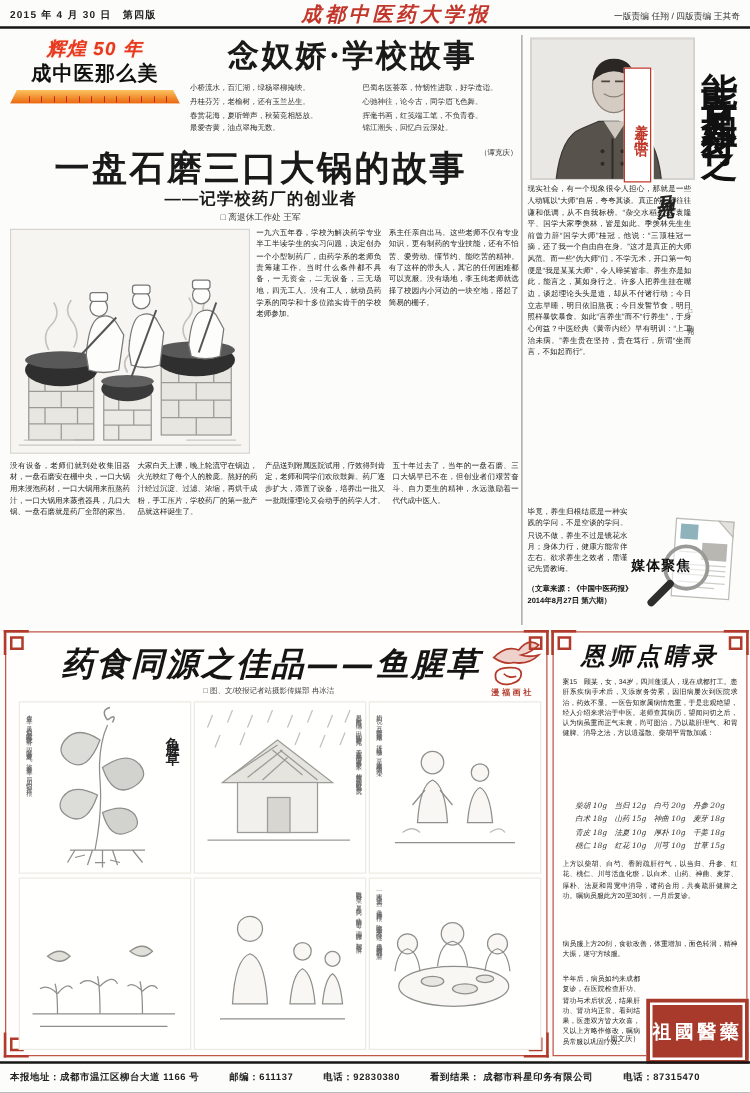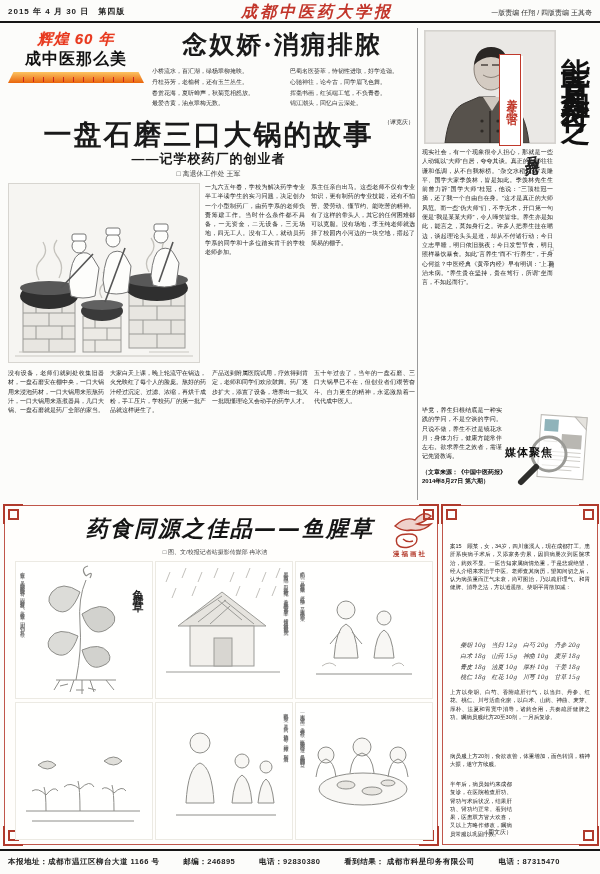--- a/index.html
+++ b/index.html
@@ -52,21 +52,21 @@
   .rbox{border:1px solid #c0564a;background:#fffefc;}
   .corner{position:absolute;width:20px;height:20px;}
   .corner::before{content:"";position:absolute;left:0;top:0;width:18px;height:18px;
         border-top:2px solid #b03a2c;border-left:2px solid #b03a2c;}
   .corner::after{content:"";position:absolute;left:5px;top:5px;width:7px;height:7px;
         border:2px solid #b03a2c;}
   .c-tl{left:-2px;top:-2px;}
   .c-tr{right:-2px;top:-2px;transform:rotate(90deg);}
   .c-br{right:-2px;bottom:-2px;transform:rotate(180deg);}
   .c-bl{left:-2px;bottom:-2px;transform:rotate(270deg);}
-  .herb-title{left:55px;top:8px;width:340px;text-align:center;font-size:22px;font-weight:900;
+  .herb-title{left:44px;top:8px;width:340px;text-align:left;font-size:26px;font-weight:900;
         font-style:italic;font-family:"DejaVu Serif",serif;letter-spacing:2px;color:#151515;white-space:nowrap;}
   .herb-byline{left:60px;top:42px;width:300px;text-align:center;font-size:6px;color:#444;}
   .studio{left:380px;top:44px;width:50px;text-align:center;font-size:6.5px;font-weight:bold;color:#b3392a;letter-spacing:2px;}
   .panel{position:absolute;width:136px;height:136px;border:1px solid #eceae3;background:#fffffe;}
   .vcap{position:absolute;writing-mode:vertical-rl;font-size:5px;line-height:1.7;color:#666;letter-spacing:1px;}
   .plabel{position:absolute;writing-mode:vertical-rl;font-family:"DejaVu Serif",serif;
         font-size:11px;font-weight:bold;letter-spacing:6px;color:#222;}
   
   .mentor-title{left:0;top:6px;width:100%;text-align:center;font-size:19px;font-weight:900;
         font-style:italic;font-family:"DejaVu Serif",serif;letter-spacing:3px;color:#111;white-space:nowrap;}
@@ -87,26 +87,26 @@
 <body>
 
 <div class="page">
 
   <div class="abs hdr-left">2015 年 4 月 30 日　第四版</div>
   <div class="abs hdr-center">成都中医药大学报</div>
   <div class="abs hdr-right">一版责编 任翔 / 四版责编 王其奇</div>
   <div class="abs hdr-rule"></div>
 
   <div class="abs badge">
-    <div class="badge-l1">辉煌 60 年</div>
+    <div class="badge-l1">辉煌 50 年</div>
     <div class="badge-l2">成中医那么美</div>
     <div class="badge-bar"></div>
   </div>
 
-  <div class="abs poem-title">念奴娇·消痈排脓</div>
+  <div class="abs poem-title">念奴娇·学校故事</div>
   <div class="abs poem-cols">
     <div class="poem-col">
       <div>小桥流水，百汇湖，绿杨翠柳掩映。</div>
       <div>丹桂芬芳，老榆树，还有玉兰丛生。</div>
       <div>春赏花海，夏听蝉声，秋菊竞相怒放。</div>
       <div>最爱杏黄，油点翠梅无数。</div>
     </div>
     <div class="poem-col">
       <div>巴蜀名医荟萃，恃韧性进取，好学造诣。</div>
       <div>心驰神往，论今古，同学眉飞色舞。</div>
@@ -325,39 +325,43 @@
       </svg>
       <div class="vcap" style="left:2px;top:6px;height:124px;">一家人围坐桌前，一盘凉拌折耳根，吃出的是春天的味道，也是药食同源的智慧。</div>
     </div>
   </div>
 
   <div class="abs rbox" style="left:442px;top:505px;width:154px;height:338px;">
     <div class="corner c-tl"></div>
     <div class="corner c-tr"></div>
     <div class="corner c-br"></div>
 
+    <div class="abs mentor-title">恩师点睛录</div>
 
     <div class="abs mtext" style="left:7px;top:36px;width:140px;height:96px;">案15　顾某，女，34岁，四川蓬溪人，现在成都打工。患肝系疾病手术后，又添家务劳累，因旧病屡次到医院求治，药效不显。一医告知家属病情危重，于是悲观绝望，经人介绍来求治于中医。老师查其病历，望闻问切之后，认为病虽重而正气未衰，尚可图治，乃以疏肝理气、和胃健脾、消导之法，方以逍遥散、柴胡平胃散加减：</div>
 
     <div class="abs" style="left:7px;top:134px;width:140px;">
       <div class="rx">柴胡 10g　当归 12g　白芍 20g　丹参 20g</div>
       <div class="rx">白术 18g　山药 15g　神曲 10g　麦芽 18g</div>
       <div class="rx">青皮 18g　法夏 10g　厚朴 10g　干姜 18g</div>
       <div class="rx">桃仁 18g　红花 10g　川芎 10g　甘草 15g</div>
     </div>
 
     <div class="abs mtext" style="left:7px;top:182px;width:140px;height:62px;">上方以柴胡、白芍、香附疏肝行气，以当归、丹参、红花、桃仁、川芎活血化瘀，以白术、山药、神曲、麦芽、厚朴、法夏和胃宽中消导，诸药合用，共奏疏肝健脾之功。嘱病员服此方20至30剂，一月后复诊。</div>
     <div class="abs mtext" style="left:7px;top:246px;width:140px;height:26px;">病员服上方20剂，食欲改善，体重增加，面色转润，精神大振，遂守方续服。</div>
     <div class="abs mtext" style="left:7px;top:274px;width:62px;height:58px;">半年后，病员如约来成都复诊，在医院检查肝功、肾功与术后状况，结果肝功、肾功均正常。看到结果，医患双方皆大欢喜，又以上方略作修改，嘱病员常服以巩固疗效。</div>
     <div class="abs mtext msign" style="left:7px;top:322px;width:62px;">（周文庆）</div>
 
+    <div class="abs seal">
+      <div class="seal-in">祖國醫藥</div>
+    </div>
   </div>
 
   <div class="abs foot-rule"></div>
   <div class="abs footer">
     <span>本报地址：成都市温江区柳台大道 1166 号</span>
-    <span>邮编：246895</span>
+    <span>邮编：611137</span>
     <span>电话：92830380</span>
     <span>看到结果： 成都市科星印务有限公司</span>
     <span>电话：87315470</span>
   </div>
 
 </div>
 
 </body></html>

